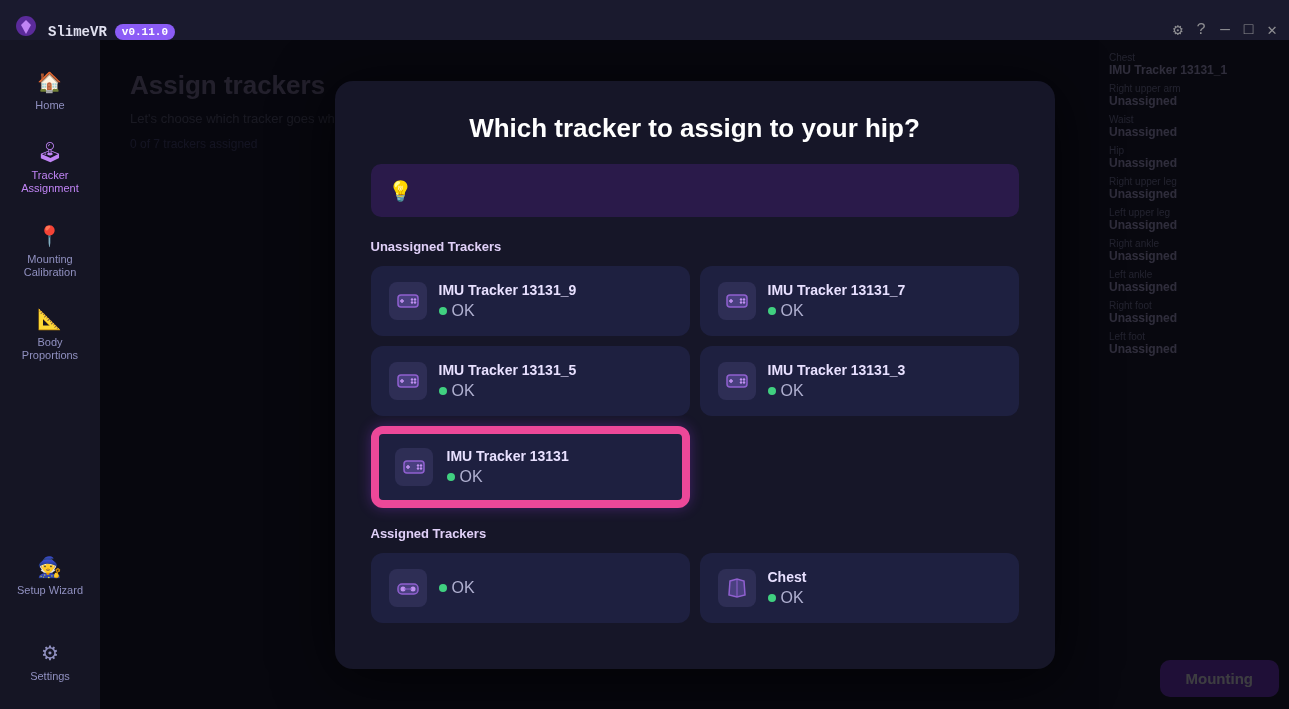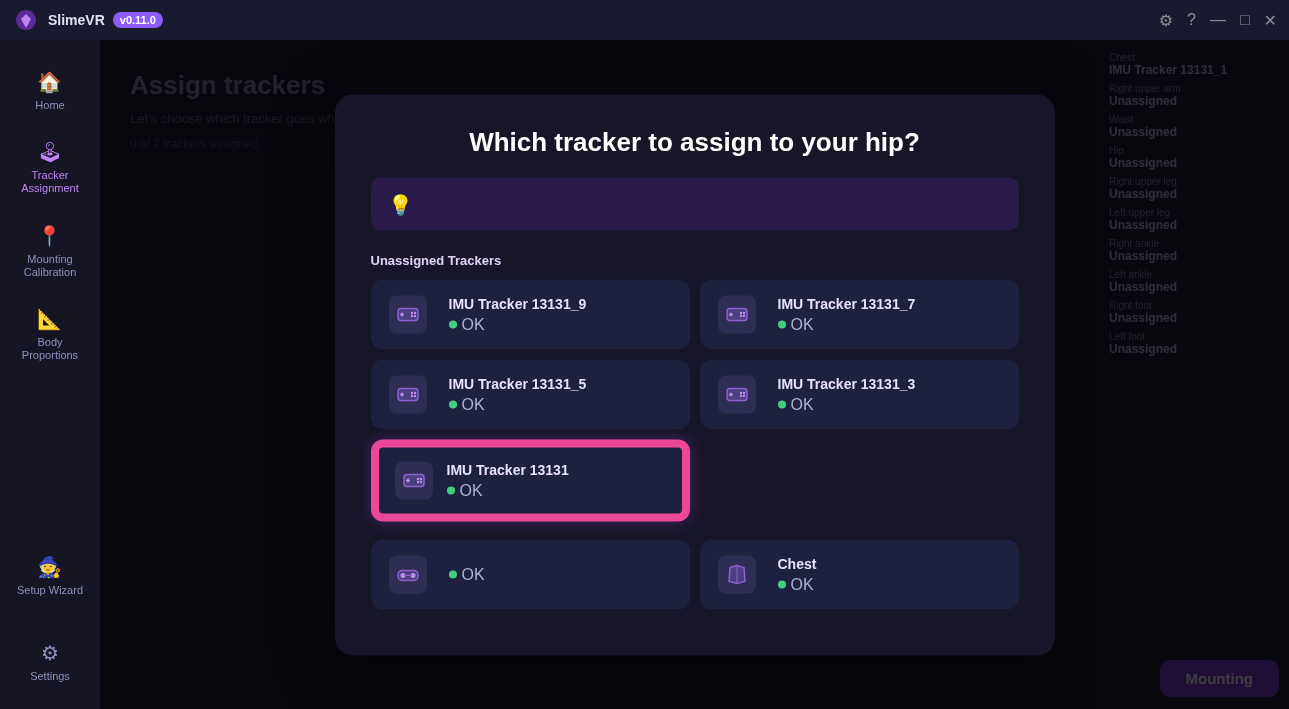--- a/index.html
+++ b/index.html
@@ -13,23 +13,24 @@
       position: relative;
     }
 
     
     .titlebar {
       position: absolute;
       top: 0; left: 0; right: 0;
       height: 40px;
       background: #1a1a2e;
       display: flex;
-      align-items: center;
+      align-items: flex-end;
       padding: 0 12px;
       z-index: 100;
+      font-family: Liberation Mono, monospace;
     }
     .titlebar-logo {
       width: 28px;
       height: 28px;
       margin-right: 8px;
     }
     .titlebar-appname {
       font-size: 14px;
       font-weight: 600;
       color: #e0e0f0;
@@ -182,21 +183,21 @@
       gap: 10px;
       margin-bottom: 10px;
     }
 
     .tracker-card {
       background: #1e2040;
       border-radius: 12px;
       padding: 14px 16px;
       display: flex;
       align-items: center;
-      gap: 22px;
+      gap: 12px;
       cursor: pointer;
       border: 2px solid transparent;
       transition: border-color 0.15s;
     }
 
     .tracker-card-icon {
       width: 38px;
       height: 38px;
       background: #2e2e55;
       border-radius: 8px;
@@ -491,20 +492,21 @@
           <div class="tracker-card-name">IMU Tracker 13131</div>
           <div class="tracker-card-status">
             <span class="status-dot"></span>
             <span>OK</span>
           </div>
         </div>
       </div>
     </div>
 
     <div class="assigned-section">
+      <div class="section-label">Assigned Trackers</div>
       <div class="tracker-grid">
 
         <div class="tracker-card">
           <div class="tracker-card-icon">
             <svg width="24" height="20" viewBox="0 0 24 20" fill="none">
                 <rect x="2" y="6" width="20" height="10" rx="4" fill="#4a4080" stroke="#9060d0" stroke-width="1.5"></rect>
                 <circle cx="7" cy="11" r="2.5" fill="#c090f0"></circle>
                 <circle cx="17" cy="11" r="2.5" fill="#c090f0"></circle>
                 <rect x="8" y="10.5" width="8" height="1" fill="#9060d0"></rect>
               </svg>

